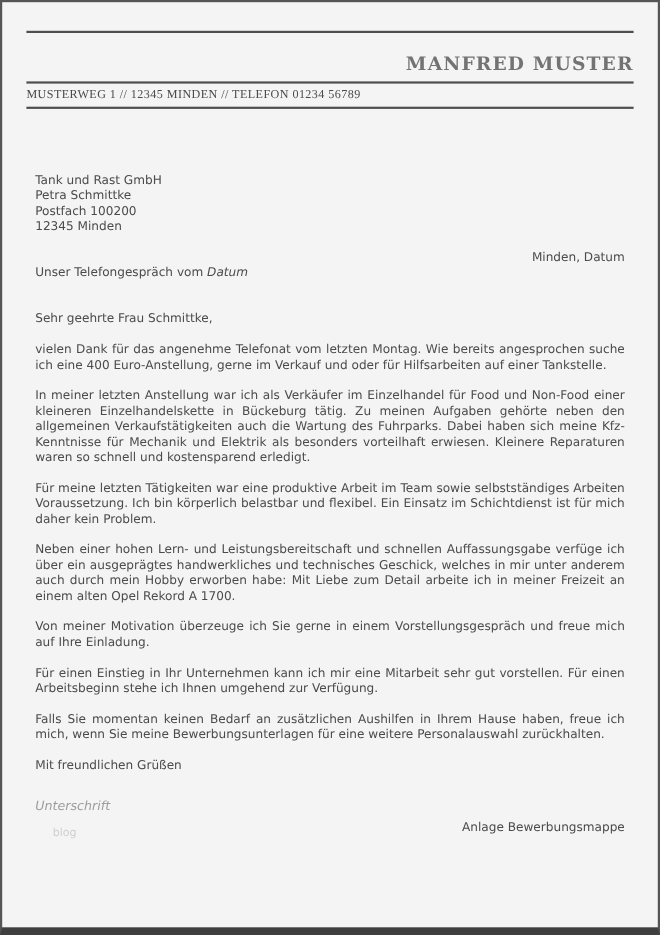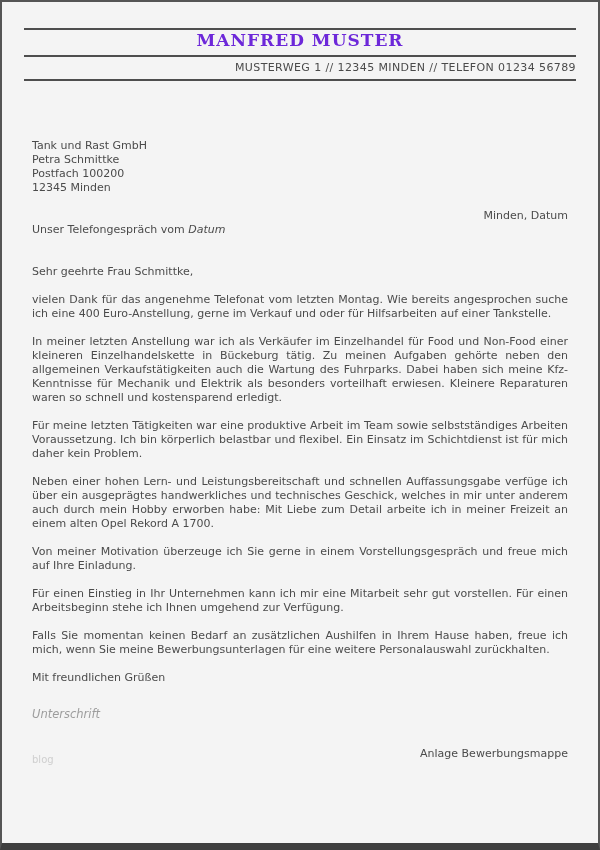--- a/index.html
+++ b/index.html
@@ -20,34 +20,35 @@
     color: #4b4b4b;
   }
   .letterhead {
     margin: 26px 22px 0 22px;
   }
   .rule {
     height: 2px;
     background: #4e4e4e;
   }
   .sender-name {
-    text-align: center;
+    text-align: right;
     font-family: "DejaVu Serif", "Liberation Serif", serif;
     font-weight: bold;
     font-size: 17px;
     letter-spacing: 1px;
-    color: #6d28d9;
-    padding: 0 0 5px 0;
+    color: #737373;
+    padding: 19px 0 5px 0;
   }
   .sender-contact {
-    text-align: right;
+    text-align: left;
     font-size: 11px;
     letter-spacing: 0.4px;
     color: #4a4a4a;
     padding: 4px 0 5px 0;
+    font-family: Liberation Serif, serif;
   }
   .letter-body {
     margin: 0 30px;
     font-size: 11px;
     line-height: 14px;
   }
   .recipient {
     margin-top: 58px;
   }
   .dateline {
@@ -82,22 +83,21 @@
     margin-top: 6px;
     display: flex;
     justify-content: space-between;
     align-items: flex-end;
   }
   .watermark {
     color: #cfcfcf;
     font-size: 10px;
     position: relative;
     top: 6px;
-    left: 0;
-    margin-top: 20px;
+    left: 16px;
   }
   .enclosure {
     text-align: right;
   }
 </style>
 </head>
 <body>
 
 <div class="page">
 

